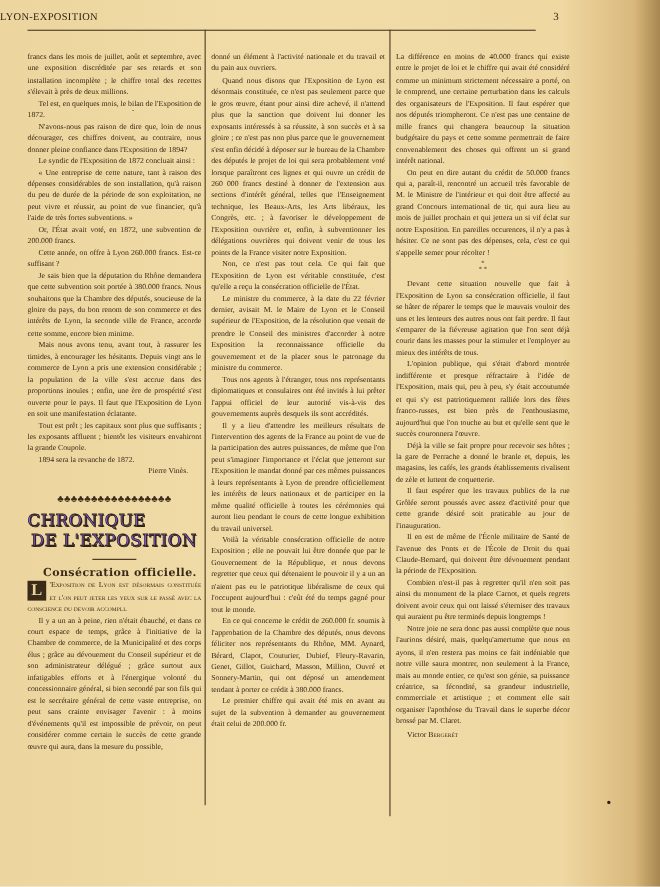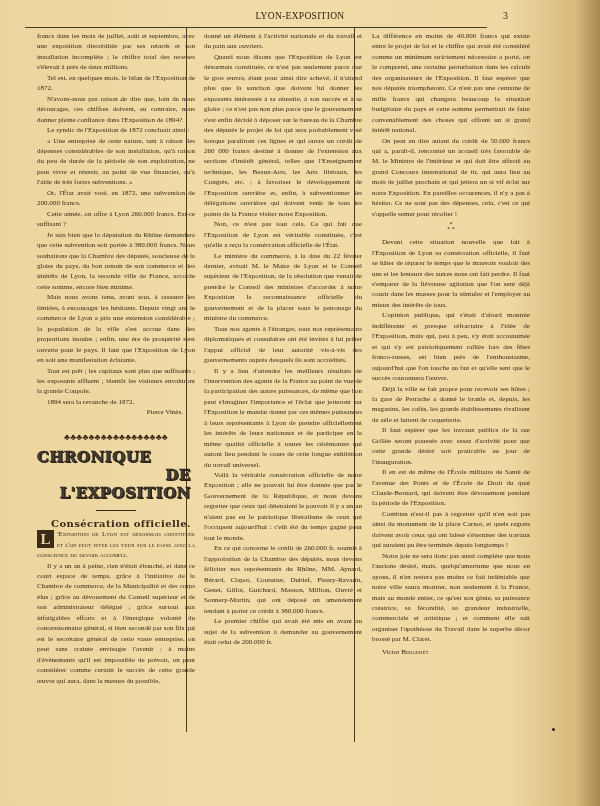--- a/index.html
+++ b/index.html
@@ -8,47 +8,46 @@
     background: linear-gradient(90deg, #ecd59e 0%, #f1dca8 40%, #efd8a2 85%, #d9b97c 96%, #a88650 100%);
     font-family: "Liberation Serif", "DejaVu Serif", serif;
     color:#3a2a18;
     position:relative;
   }
   .page { position:absolute; left:0; top:0; width:600px; height:806px; }
   .running-head {
     position:absolute; top:8px; left:0; width:600px; height:20px;
   }
   .running-title {
-    position:absolute; left:0; width:600px; text-align:center; top:3px;
+    position:absolute; left:0; width:600px; text-align:left; top:3px;
     font-size:9.5px; letter-spacing:0.3px; color:#2e2214;
   }
   .page-number { position:absolute; right:92px; top:2px; font-size:10px; }
   .head-rule { position:absolute; top:27px; left:25px; width:462px; height:1px; background:#4a3a24; }
   .col-rule { position:absolute; width:1px; background:#4a3a24; }
   .column {
-    position:absolute; top:31px;
+    position:absolute; top:47px;
     font-size:7.05px; line-height:10.45px; text-align:justify;
     hyphens:manual;
-    margin-left:12px;
   }
   .col1 { left:25px; width:158px; }
   .col2 { left:192px; width:158px; }
   .col3 { left:360px; width:158px; }
   .column p { margin:0; text-indent:10px; }
   .column p.noindent { text-indent:0; }
   .signature { text-align:right; padding-right:12px; margin:0; }
   .signature.center { text-align:left; padding-right:0; margin-top:2px; }
   .ornament-row {
     margin:14px 0 6px 0; text-align:center; font-size:9px; letter-spacing:0.2px;
     color:#3a2a18; line-height:10px;
   }
   .chronique-title {
-    font-family:"DejaVu Serif", serif; font-weight:bold;
+    font-family:"DejaVu Serif", serif; font-weight:normal;
     font-size:15px; line-height:18px; letter-spacing:0.5px;
-    color:#404040;
+    color:#8b5cf6;
     -webkit-text-stroke:0.7px #2e2214;
     text-shadow:1px 1px 0 #2e2214;
   }
   .chronique-title .line2 { display:block; text-align:right; padding-right:4px; }
   .short-rule { width:40px; height:1px; background:#3a2a18; margin:8px auto 8px auto; }
   .subhead {
     text-align:center; font-weight:bold; font-size:10px; letter-spacing:0.4px; margin:0 0 4px 0;
     font-family:"DejaVu Serif", serif;
   }
   .dropcap {

